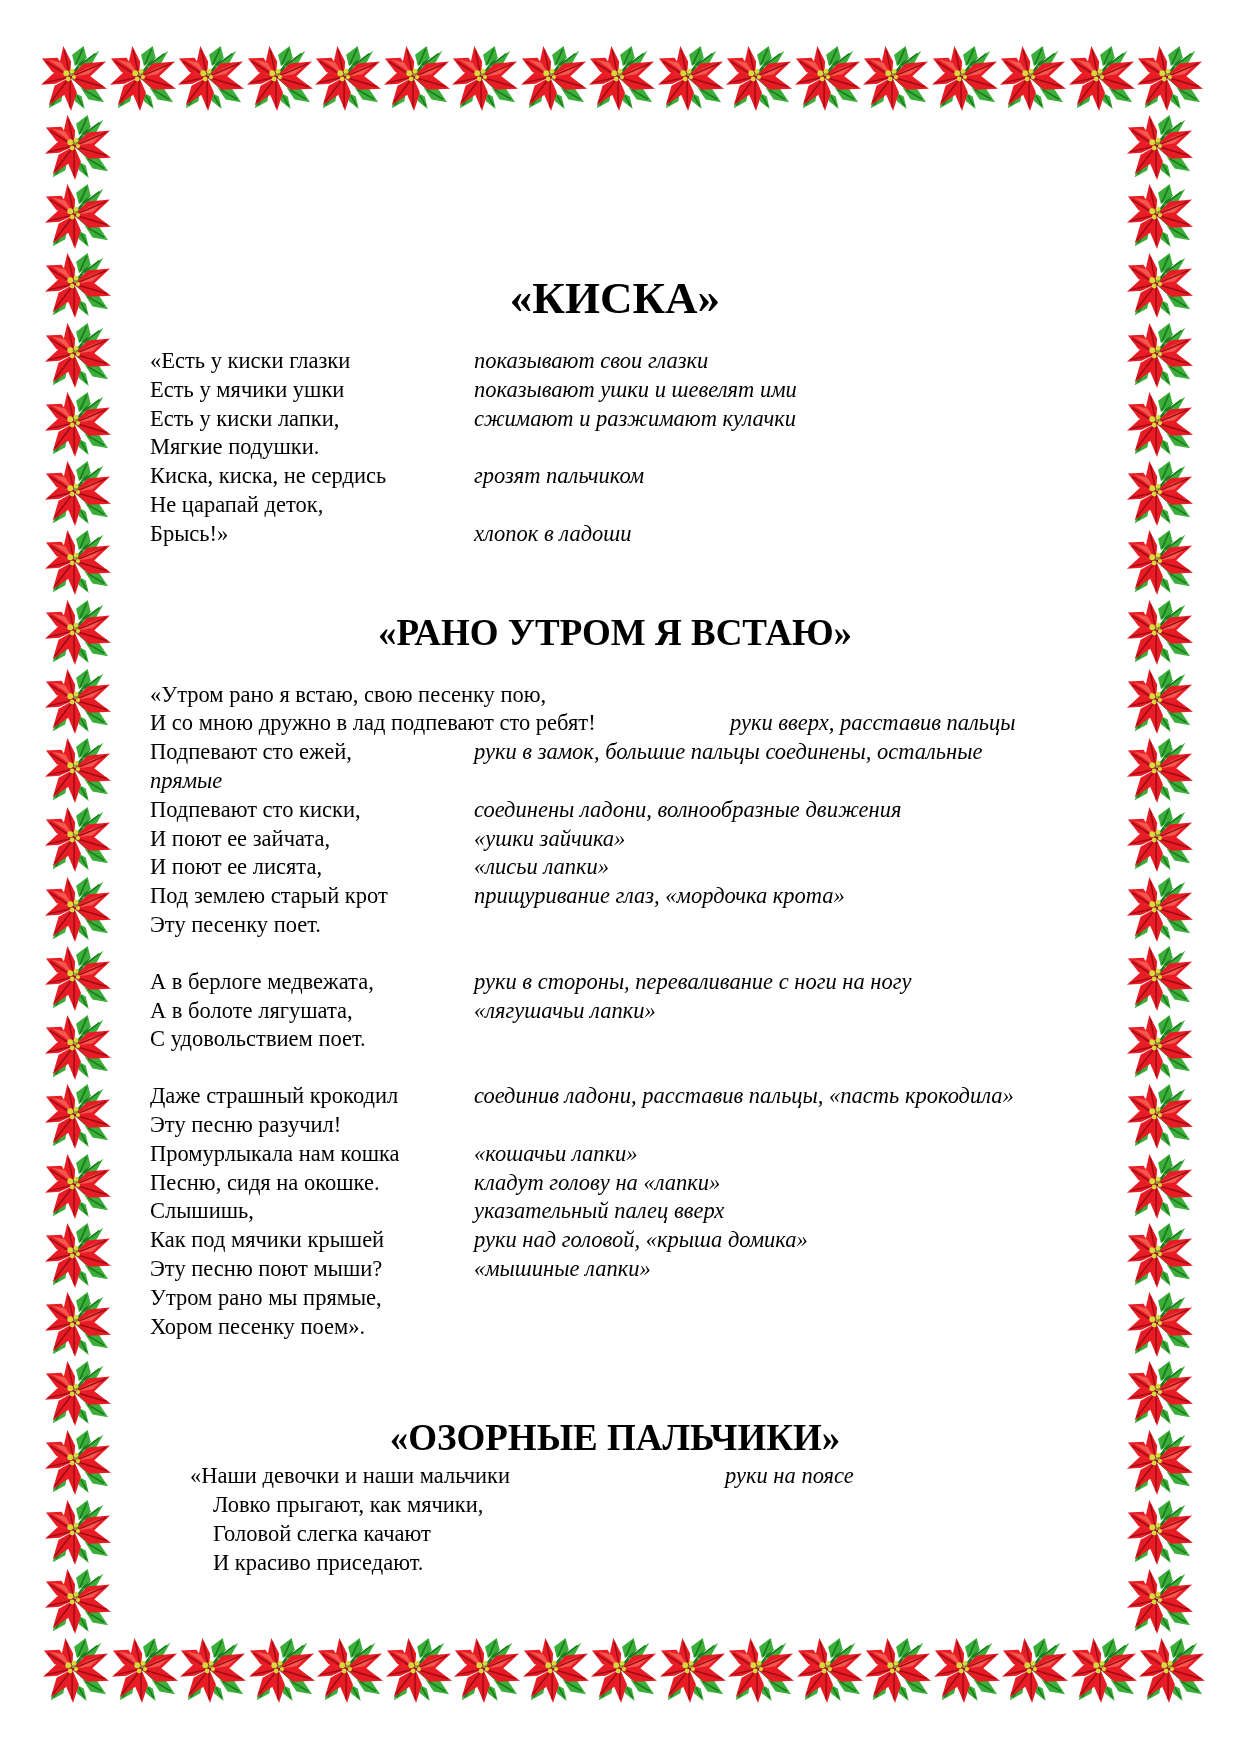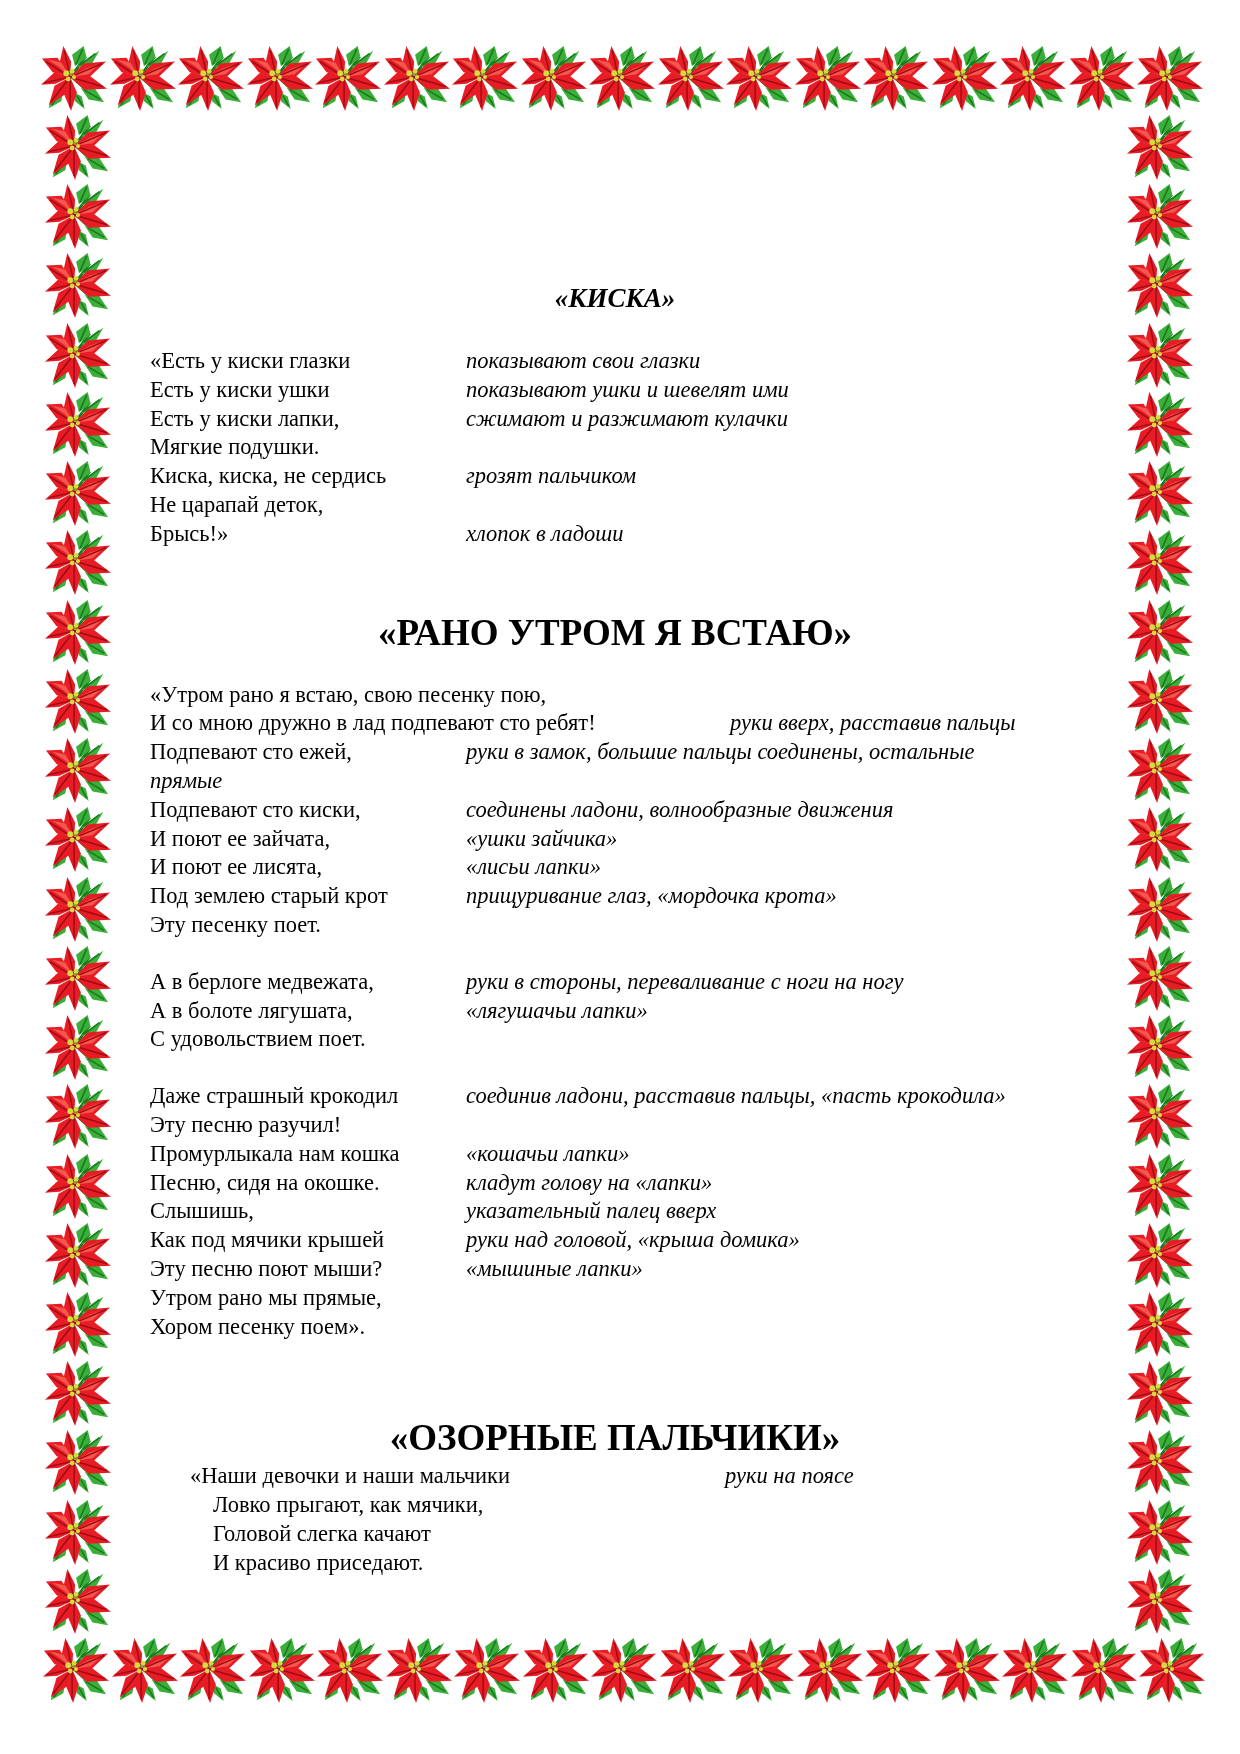--- a/index.html
+++ b/index.html
@@ -13,29 +13,29 @@
   .strip .fl{flex:0 0 auto;width:68px;height:68px;}
   #strip-top   {left:40px;  top:45px;    width:1164px;height:68px;flex-direction:row;   justify-content:space-between;}
   #strip-bottom{left:42px;  top:1637px;  width:1164px;height:68px;flex-direction:row;   justify-content:space-between;}
   #strip-left  {left:44px;  top:114px;   width:68px;  height:1522px;flex-direction:column;justify-content:space-between;}
   #strip-right {left:1126px;top:114px;   width:68px;  height:1522px;flex-direction:column;justify-content:space-between;}
   
   .content{position:absolute;left:150px;top:0;width:930px;}
   .song-title{
     margin:0;text-align:center;font-weight:700;color:#000;
   }
-  #t0{font-size:27px;line-height:45px;padding-top:276px;font-style:italic;}
+  #t0{font-size:45px;line-height:45px;padding-top:276px;}
   #t1{font-size:37px;line-height:41px;margin-top:63px;text-align:center;}
   #t2{font-size:37px;line-height:41px;margin-top:76px;}
   .lines{font-size:22.5px;line-height:28.8px;}
   #lines0{margin-top:26px;}
   #lines1{margin-top:28px;}
   #lines2{margin-top:4px;}
   .stanza + .stanza{margin-top:28px;}
-  .line{display:flex;position:relative;white-space:nowrap;}
+  .line{display:flex;position:relative;white-space:nowrap;gap:8px;}
   .lyric{flex:0 0 316px;}
   .action{font-style:italic;}
   .line.cont{padding-left:0;}
   .line.inline .lyric{flex:0 0 auto;}
   .line.inline .action{position:absolute;left:580px;top:0;}
   .line.s3first{padding-left:40px;}
   .line.s3first .lyric{flex:0 0 auto;text-align:right;}
   .line.s3first .action{position:absolute;left:575px;top:0;}
   .line.s3rest{padding-left:63px;}
 </style>
@@ -316,21 +316,21 @@
 <div class="content">
   <section>
     <h1 id="t0" class="song-title">«КИСКА»</h1>
     <div id="lines0" class="lines">
         <div class="stanza">
           <div class="line">
             <span class="lyric">«Есть у киски глазки</span>
             <span class="action">показывают свои глазки</span>
           </div>
           <div class="line">
-            <span class="lyric">Есть у киски ушки</span>
+            <span class="lyric">Есть у мячики ушки</span>
             <span class="action">показывают ушки и шевелят ими</span>
           </div>
           <div class="line">
             <span class="lyric">Есть у киски лапки,</span>
             <span class="action"> сжимают и разжимают кулачки</span>
           </div>
           <div class="line">
             <span class="lyric">Мягкие подушки.</span>
           </div>
           <div class="line">

